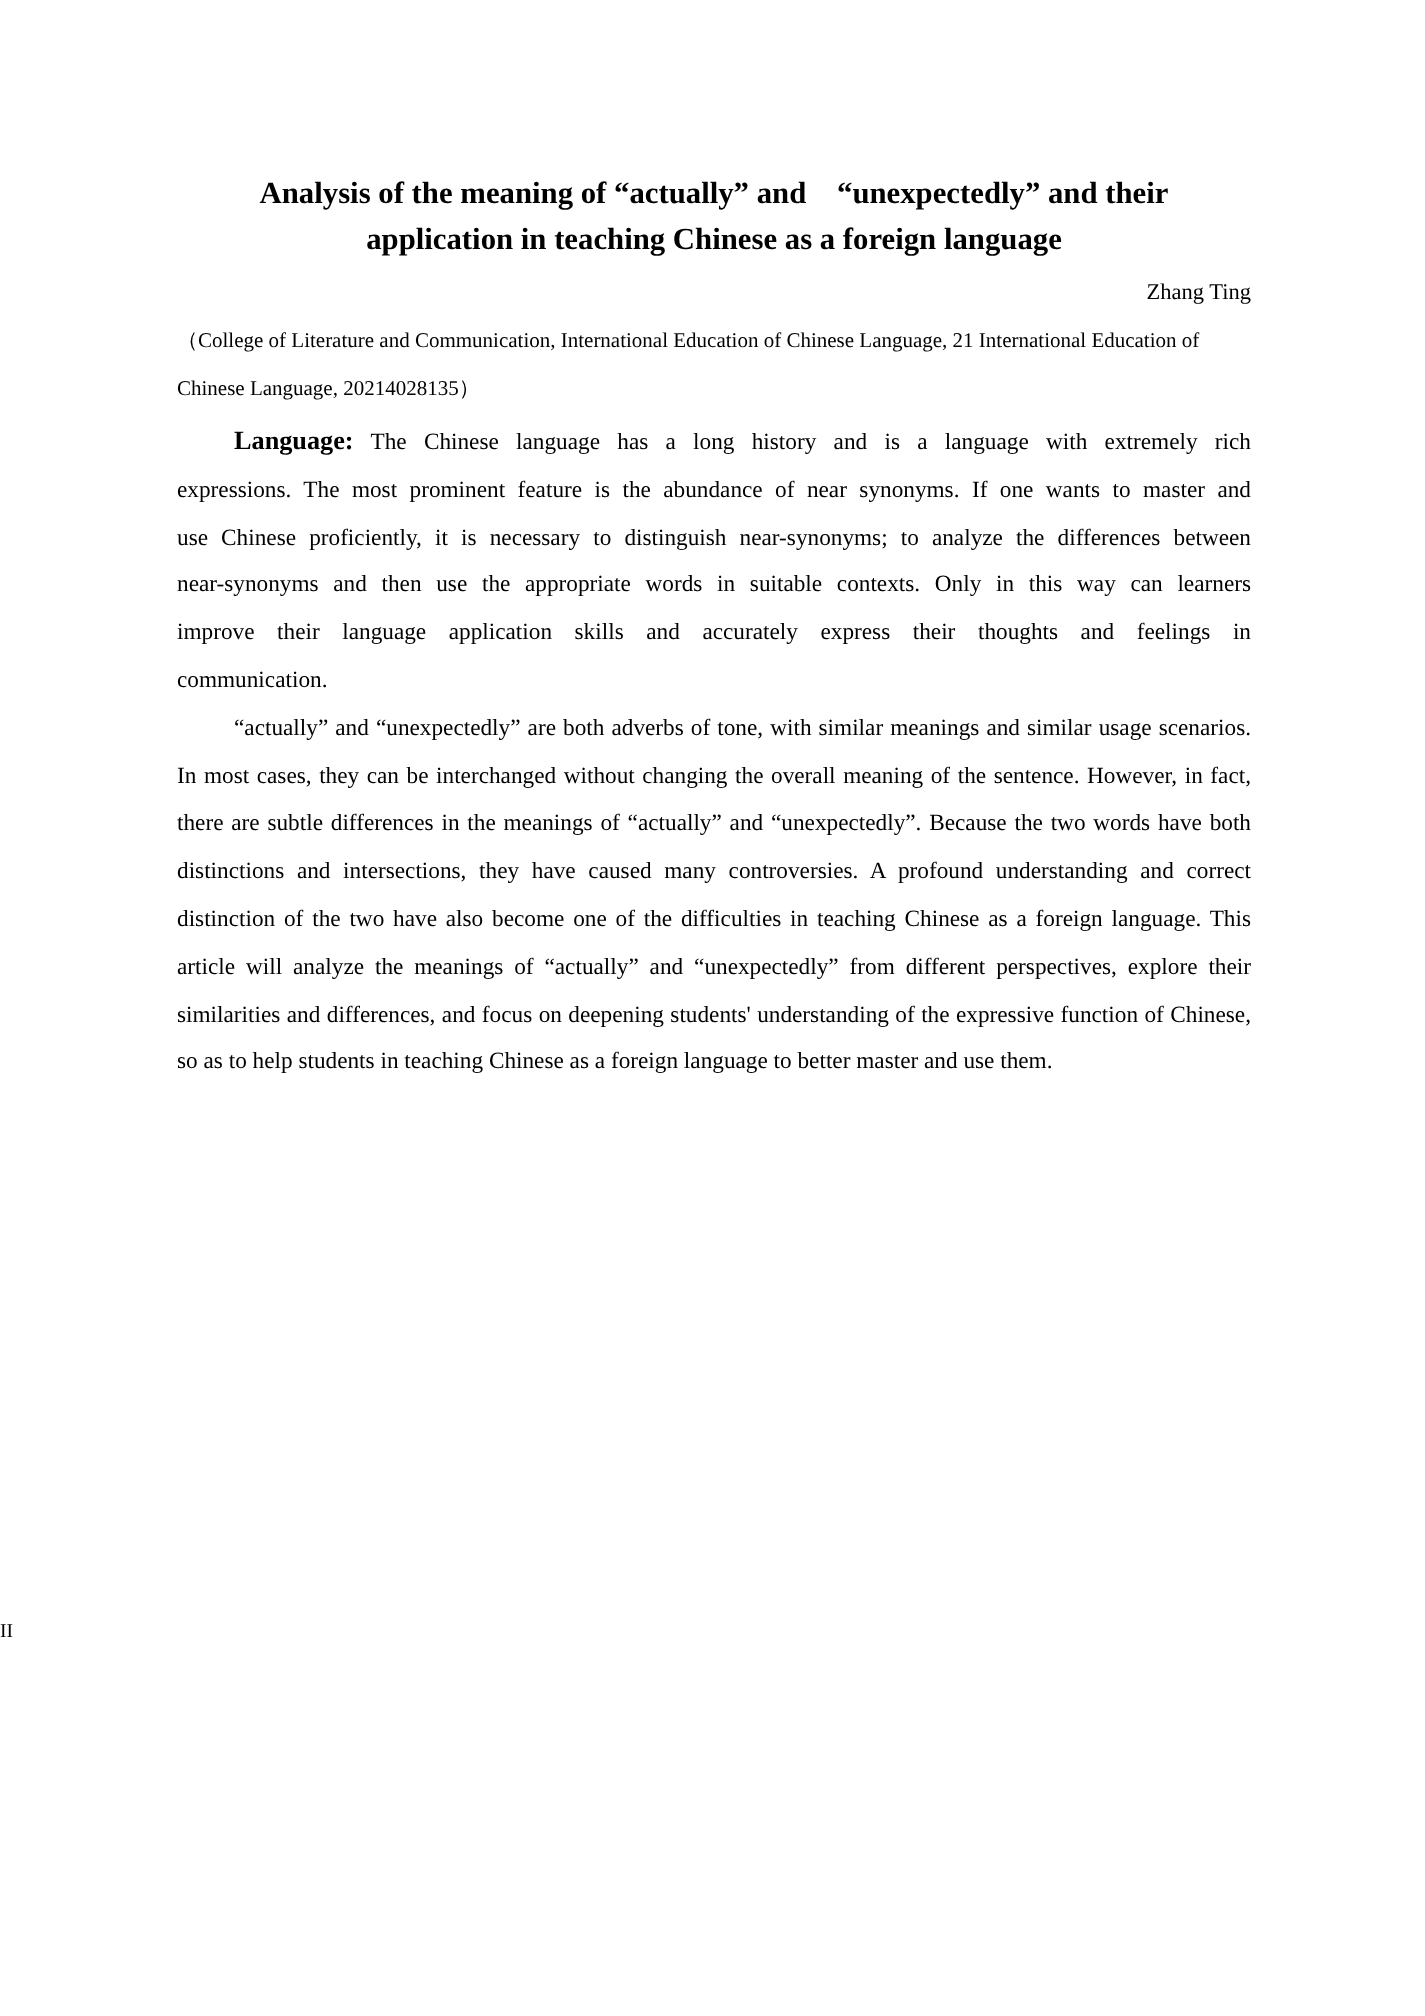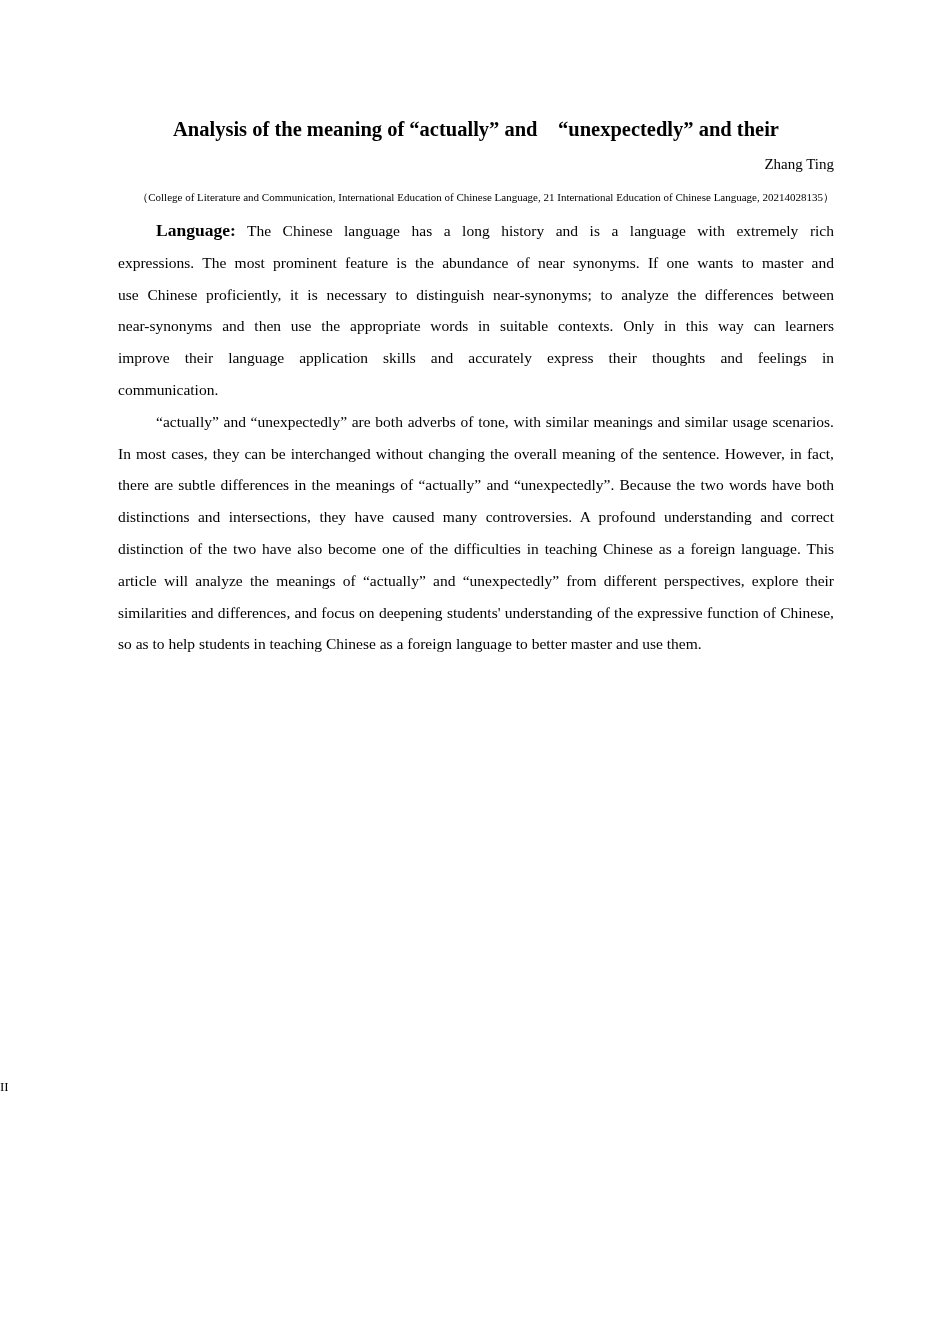--- a/index.html
+++ b/index.html
@@ -29,22 +29,22 @@
     line-height: 31px;
     margin: 0 0 6px 0;
   }
   .doc-author {
     font-size: 15px;
     text-align: right;
     line-height: 26px;
     margin: 0 0 4px 0;
   }
   .doc-affiliation {
-    font-size: 11px;
-    text-align: right;
+    font-size: 14px;
+    text-align: left;
     line-height: 32px;
     margin: 0 0 2px 0;
   }
   .body-para {
     font-size: 15.5px;
     line-height: 31.8px;
     text-align: justify;
     text-indent: 38px;
     margin: 0;
   }
@@ -65,20 +65,21 @@
   }
 </style>
 </head>
 <body>
 
 <div class="page">
   <div class="content">
 
     <h1 class="doc-title">
       <span>Analysis of the meaning of “actually”  and　“unexpectedly” and their</span><br>
+      <span>application in teaching Chinese as a foreign language</span>
     </h1>
 
     <div class="doc-author">Zhang  Ting</div>
 
     <div class="doc-affiliation">（College of Literature and Communication, International Education of Chinese Language, 21 International Education of Chinese Language, 20214028135）</div>
 
     <p class="body-para wide-spacing">
       <span class="lead-label">Language:</span>
       <span>The Chinese language has a long history and is a language with extremely rich expressions. The most prominent feature is the abundance of near synonyms. If one wants to master and use Chinese proficiently, it is necessary to distinguish near-synonyms; to analyze the differences between near-synonyms and then use the appropriate words in suitable contexts. Only in this way can learners improve their language application skills and accurately express their thoughts and feelings in communication.</span>
     </p>

